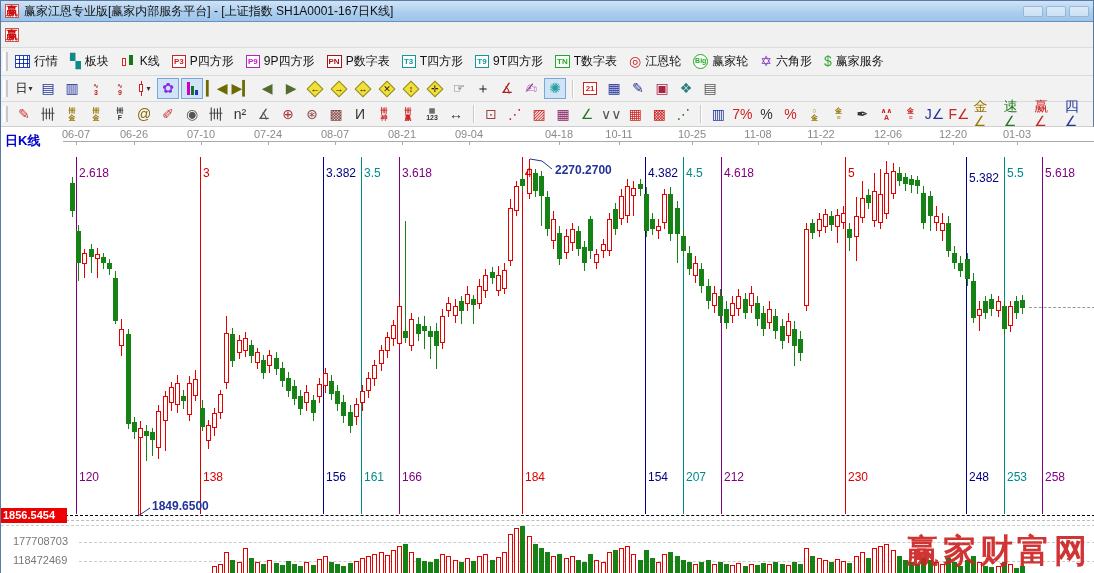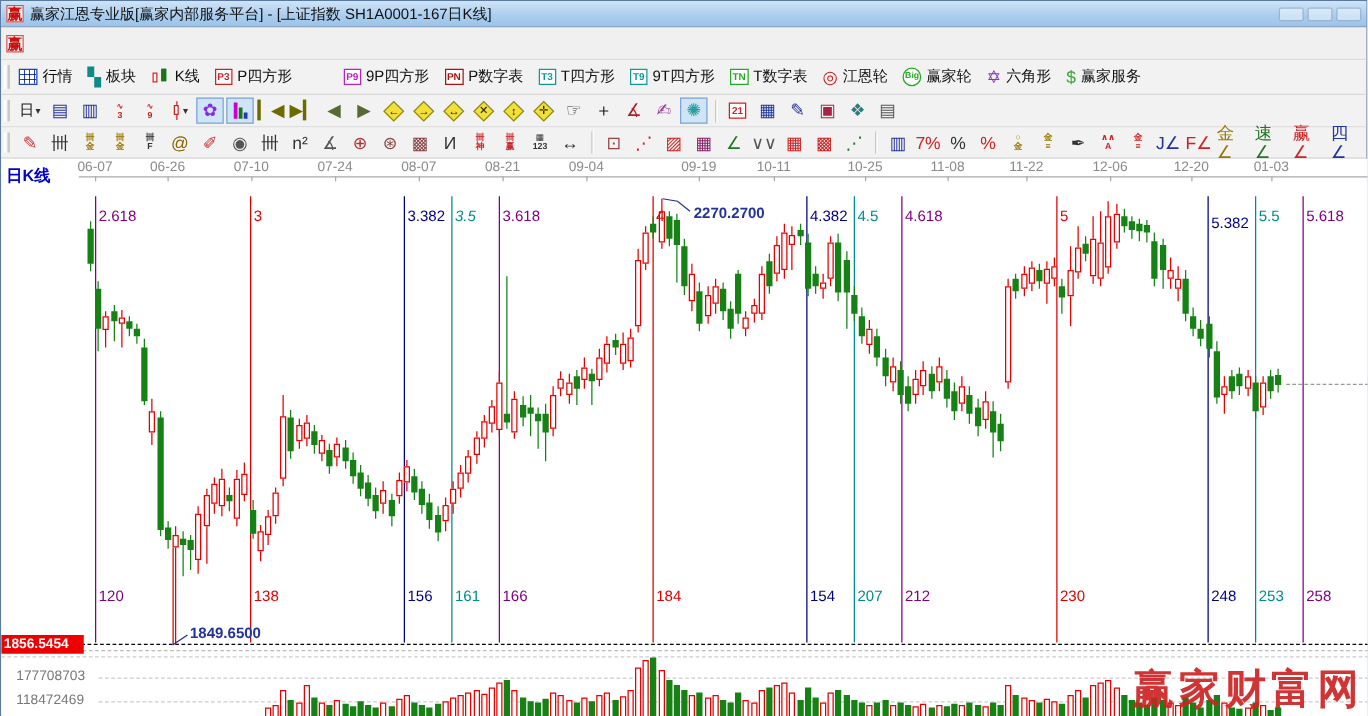--- a/index.html
+++ b/index.html
@@ -104,21 +104,21 @@
             <i style="left:1px;top:4px;height:8px;"></i>
             <i class="g" style="left:8px;top:1px;height:10px;"></i>
           </span>
           <span>K线</span>
         </span>
         <span class="tb-big-item">
           <span class="ico-badge" style="color: rgb(204, 34, 34); border-color: rgb(204, 34, 34);">P3</span>
           <span>P四方形</span>
         </span>
         <span class="tb-big-item">
-          <span class="ico-badge" style="color: rgb(187, 34, 187); border-color: rgb(187, 34, 187); margin-left: 29px;">P9</span>
+          <span class="ico-badge" style="color: rgb(187, 34, 187); border-color: rgb(187, 34, 187);">P9</span>
           <span>9P四方形</span>
         </span>
         <span class="tb-big-item">
           <span class="ico-badge" style="color: rgb(170, 17, 17); border-color: rgb(170, 17, 17);">PN</span>
           <span>P数字表</span>
         </span>
         <span class="tb-big-item">
           <span class="ico-badge" style="color: rgb(17, 153, 153); border-color: rgb(17, 153, 153);">T3</span>
           <span>T四方形</span>
         </span>
@@ -456,21 +456,21 @@
         <div class="datelbl" style="left:200px;">07-10</div>
         <div class="datetick" style="left:200px;"></div>
         <div class="datelbl" style="left:267px;">07-24</div>
         <div class="datetick" style="left:267px;"></div>
         <div class="datelbl" style="left:334px;">08-07</div>
         <div class="datetick" style="left:334px;"></div>
         <div class="datelbl" style="left:401px;">08-21</div>
         <div class="datetick" style="left:401px;"></div>
         <div class="datelbl" style="left:468px;">09-04</div>
         <div class="datetick" style="left:468px;"></div>
-        <div class="datelbl" style="left:558px;">09-19</div>
+        <div class="datelbl" style="left:558px;">04-18</div>
         <div class="datetick" style="left:558px;"></div>
         <div class="datelbl" style="left:618px;">10-11</div>
         <div class="datetick" style="left:618px;"></div>
         <div class="datelbl" style="left:691px;">10-25</div>
         <div class="datetick" style="left:691px;"></div>
         <div class="datelbl" style="left:757px;">11-08</div>
         <div class="datetick" style="left:757px;"></div>
         <div class="datelbl" style="left:820px;">11-22</div>
         <div class="datetick" style="left:820px;"></div>
         <div class="datelbl" style="left:887px;">12-06</div>
@@ -482,21 +482,21 @@
         <div class="gline" style="left:75px;background:#800080;"></div>
         <div class="glbl" style="left:78px;top:39px;color:#800080;">2.618</div>
         <div class="glbl" style="left:78px;top:343px;color:#800080;">120</div>
         <div class="gline" style="left:199px;background:#dd0000;"></div>
         <div class="glbl" style="left:202px;top:39px;color:#dd0000;">3</div>
         <div class="glbl" style="left:202px;top:343px;color:#dd0000;">138</div>
         <div class="gline" style="left:322px;background:#000080;"></div>
         <div class="glbl" style="left:325px;top:39px;color:#000080;">3.382</div>
         <div class="glbl" style="left:325px;top:343px;color:#000080;">156</div>
         <div class="gline" style="left:360px;background:#008b8b;"></div>
-        <div class="glbl" style="left:363px;top:39px;color:#008b8b;font-style:italic;">3.5</div>
+        <div class="glbl" style="left:363px;top:39px;color:#008b8b;">3.5</div>
         <div class="glbl" style="left:363px;top:343px;color:#008b8b;">161</div>
         <div class="gline" style="left:398px;background:#800080;"></div>
         <div class="glbl" style="left:401px;top:39px;color:#800080;">3.618</div>
         <div class="glbl" style="left:401px;top:343px;color:#800080;">166</div>
         <div class="gline" style="left:521px;background:#dd0000;"></div>
         <div class="glbl" style="left:524px;top:39px;color:#dd0000;">4</div>
         <div class="glbl" style="left:524px;top:343px;color:#dd0000;">184</div>
         <div class="gline" style="left:644px;background:#000080;"></div>
         <div class="glbl" style="left:647px;top:39px;color:#000080;">4.382</div>
         <div class="glbl" style="left:647px;top:343px;color:#000080;">154</div>

